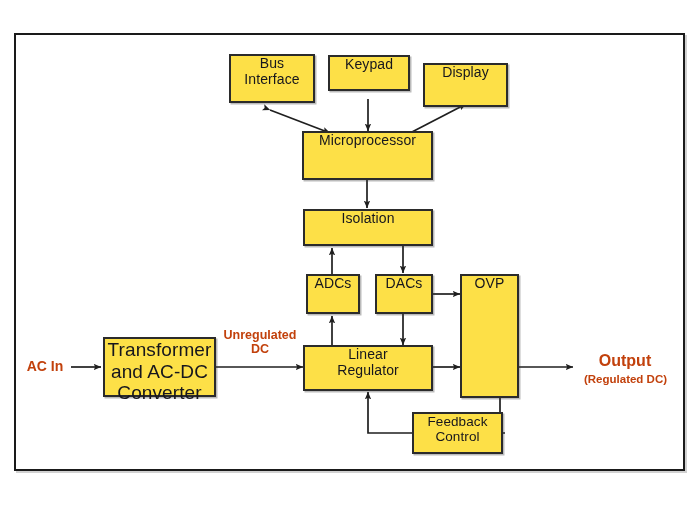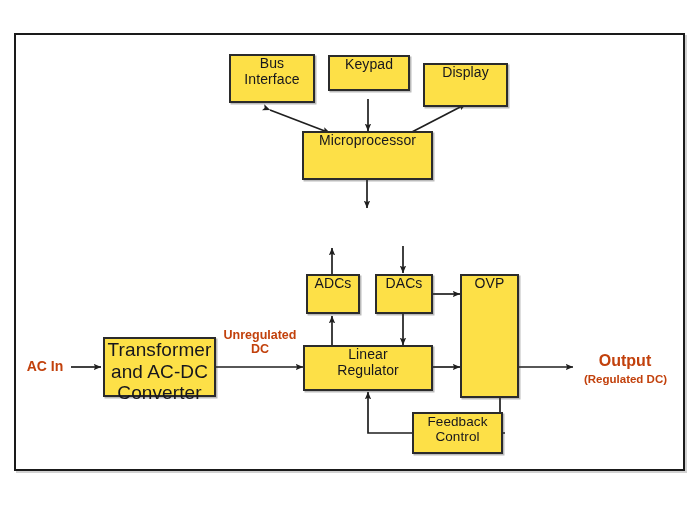--- a/index.html
+++ b/index.html
@@ -117,20 +117,23 @@
   </div>
 
   <div class="block" style="left:423px; top:55px; width:85px; height:44px;margin-top:8px;">
     <span class="lbl">Display</span>
   </div>
 
   <div class="block" style="left:302px; top:131px; width:131px; height:49px;">
     <span class="lbl">Microprocessor</span>
   </div>
 
+  <div class="block" style="left:303px; top:209px; width:130px; height:37px;">
+    <span class="lbl">Isolation</span>
+  </div>
 
   <div class="block" style="left:306px; top:274px; width:54px; height:40px;">
     <span class="lbl">ADCs</span>
   </div>
 
   <div class="block" style="left:375px; top:274px; width:58px; height:40px;">
     <span class="lbl">DACs</span>
   </div>
 
   <div class="block" style="left:460px; top:274px; width:59px; height:124px;">

